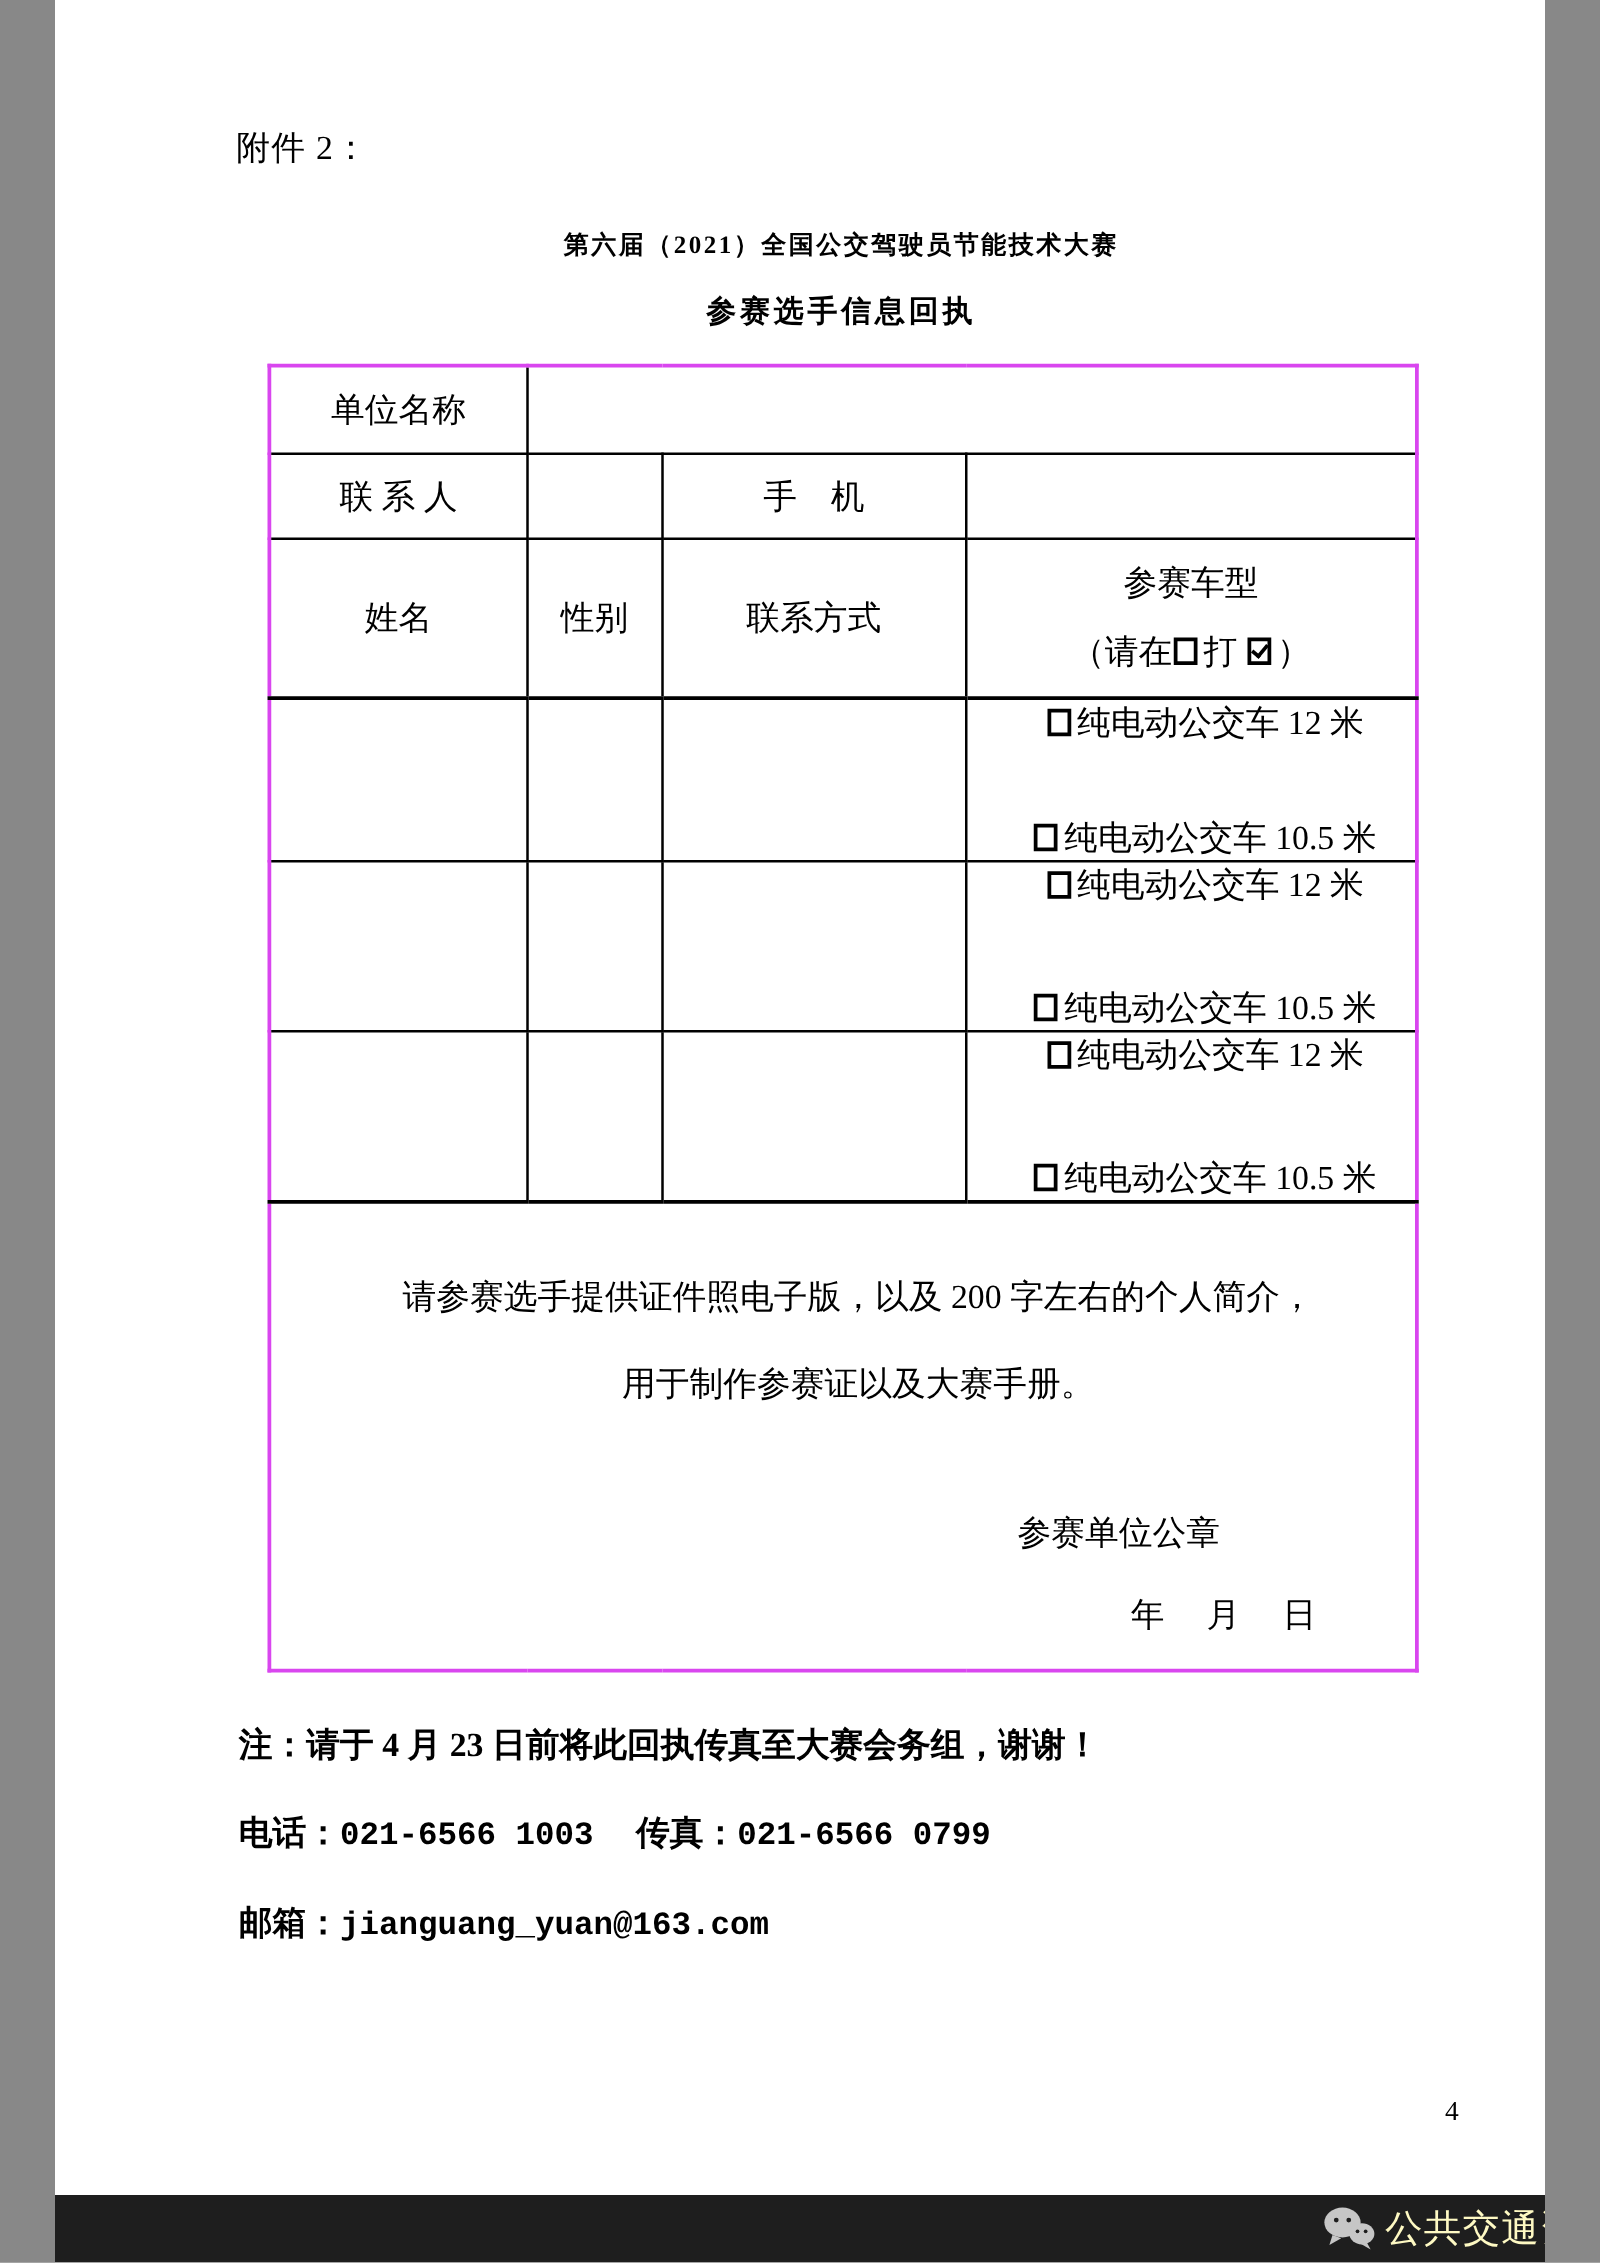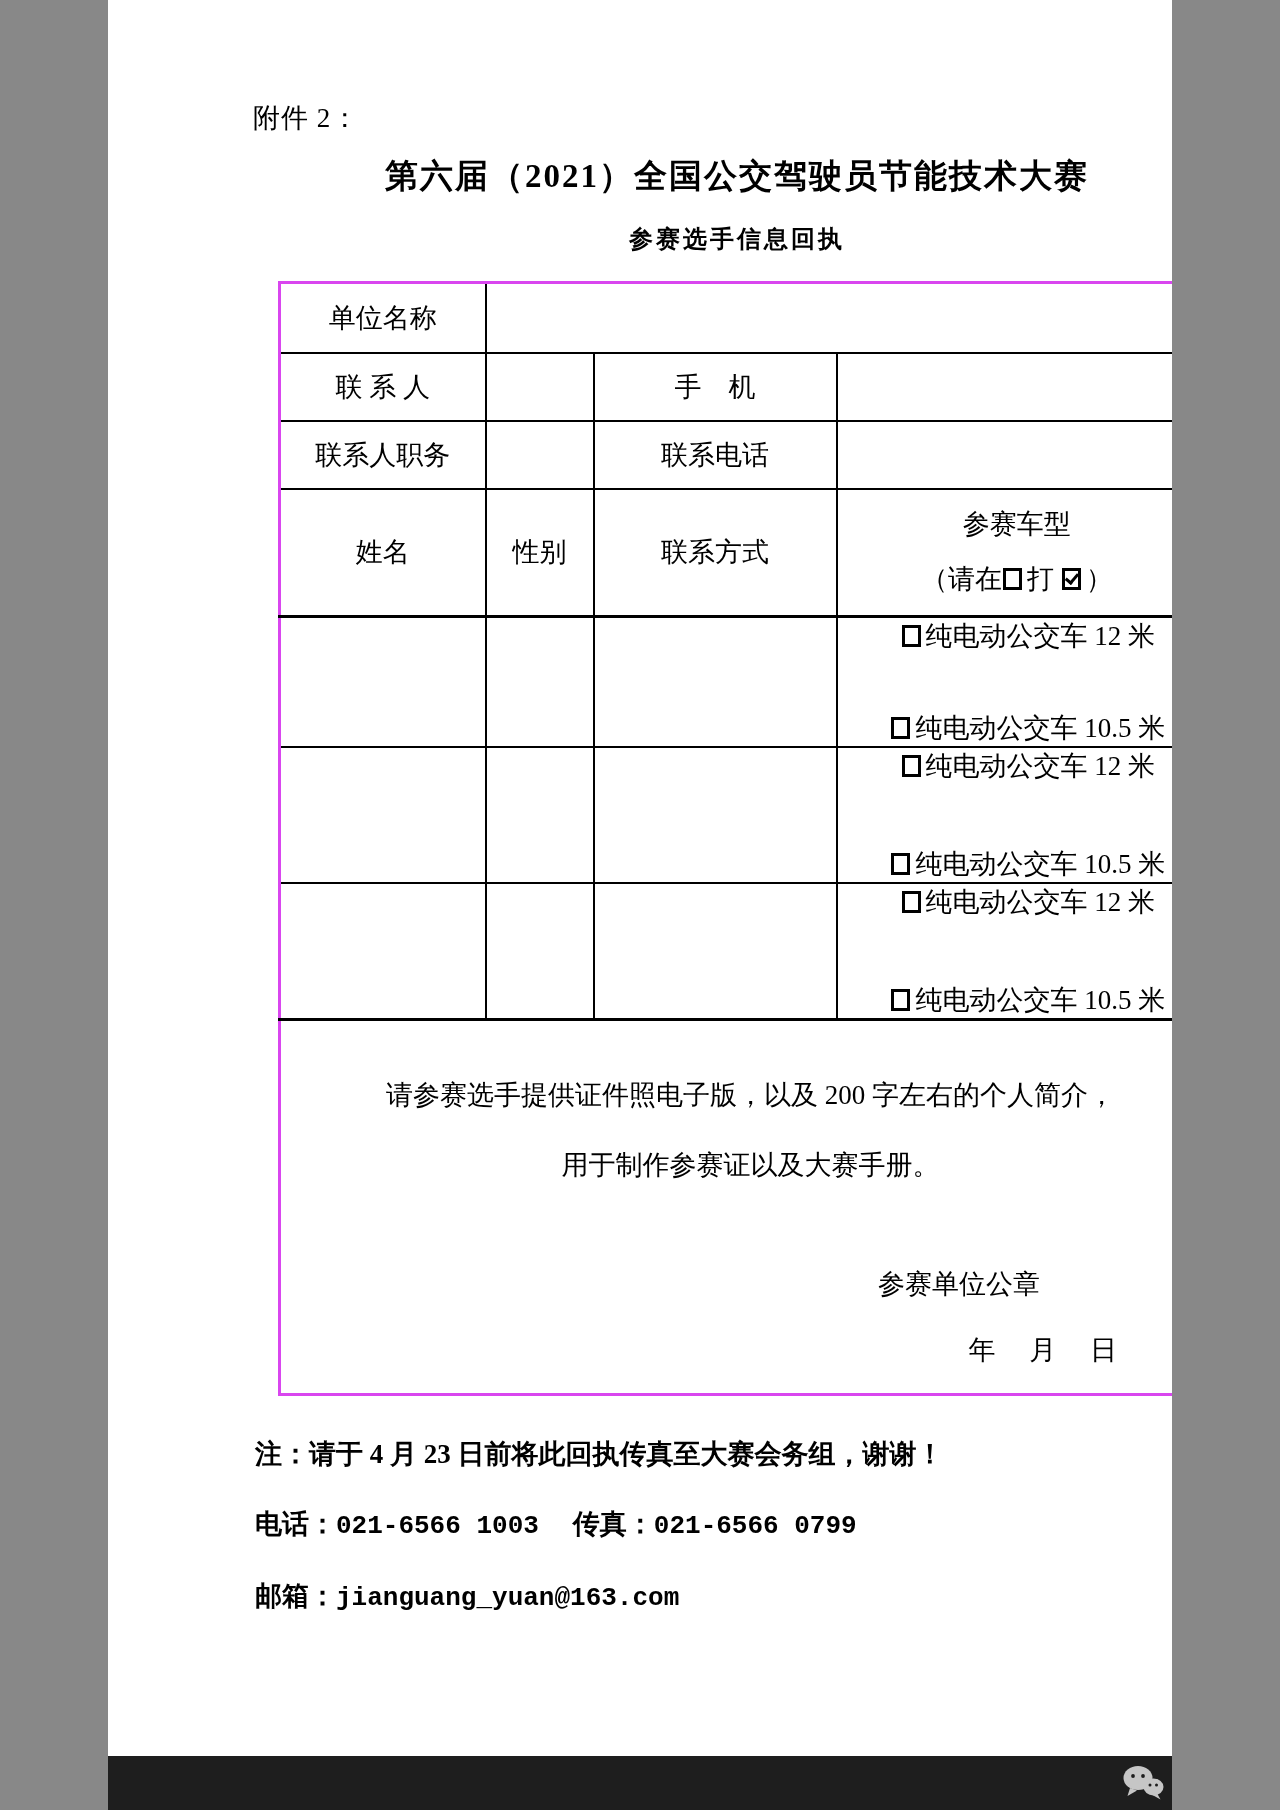--- a/index.html
+++ b/index.html
@@ -1,37 +1,37 @@
 <!DOCTYPE html>
 <html><head>
 <meta charset="utf-8">
 <style>
   html,body{margin:0;padding:0;background:#888;}
   .page{
     position:relative;
-    width:1064px;height:1810px;
+    width:1192px;height:1810px;
     margin:0 auto;
     background:#ffffff;
     font-family:"Liberation Serif","DejaVu Serif",serif;
     color:#000;
     overflow:hidden;
   }
   .attachment{
     margin:100px 0 0 145px;
     font-size:27px;
     letter-spacing:1px;
   }
   .doc-header{
     margin-left:170px;
     width:918px;
     text-align:center;
   }
   .title{
-    margin-top:18px;
-    font-size:33px;
+    margin-top:46px;
+    font-size:20px;
     font-weight:bold;
     letter-spacing:2px;
   }
   .subtitle{
     margin-top:24px;
     font-size:24px;
     font-weight:bold;
     letter-spacing:3px;
   }
   table.info{
@@ -163,26 +163,20 @@
       <tr class="r1 h70">
         <td>单位名称</td>
         <td colspan="3"></td>
       </tr>
       <tr class="r2 h68">
         <td>联 系 人</td>
         <td></td>
         <td>手　机</td>
         <td></td>
       </tr>
-      <tr class="r3 h68">
-        <td>联系人职务</td>
-        <td></td>
-        <td>联系电话</td>
-        <td></td>
-      </tr>
       <tr class="r4 h128">
         <td>姓名</td>
         <td>性别</td>
         <td>联系方式</td>
         <td class="veh-head">
           <div class="vline1">参赛车型</div>
           <div class="vline2">
             <span>（请在</span><span class="cb"></span><span>打</span> <span class="cb checked"></span><span>）</span>
           </div>
         </td>

